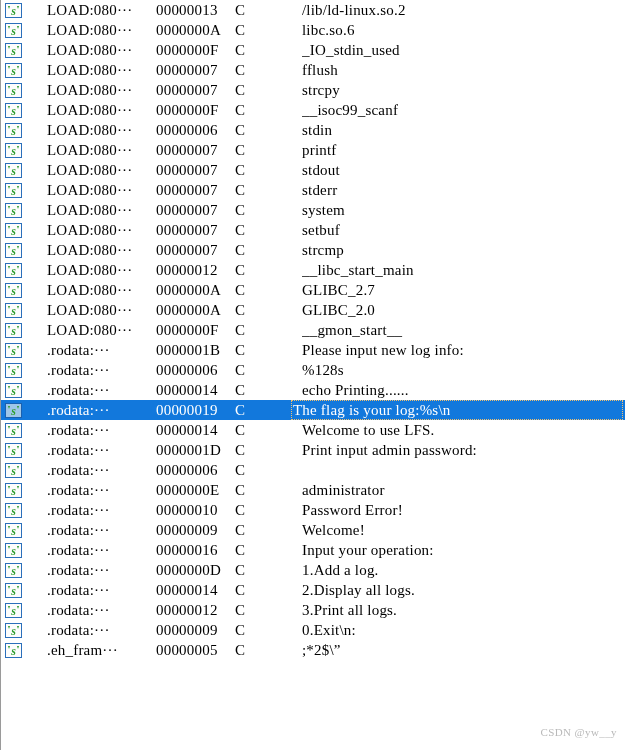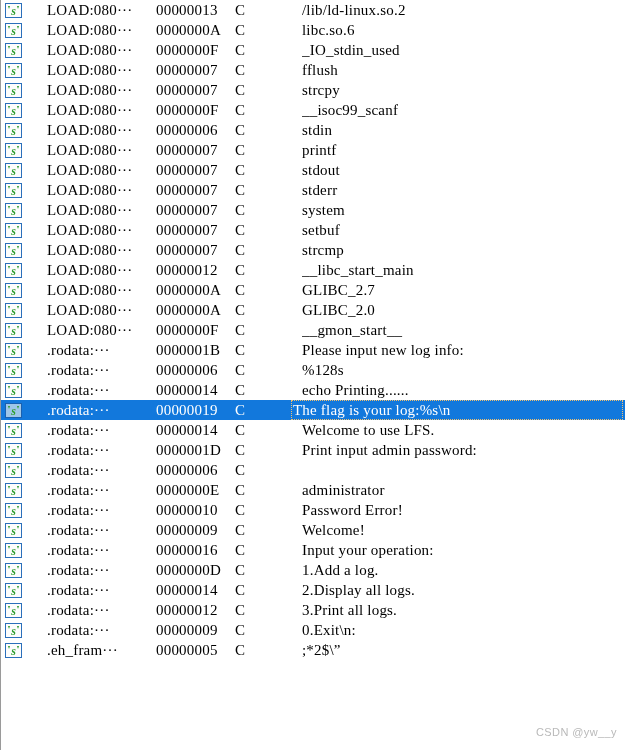--- a/index.html
+++ b/index.html
@@ -100,21 +100,21 @@
 
   .mono-txt {
     font-family: "Liberation Serif", "DejaVu Serif", serif;
     letter-spacing: 0.2px;
   }
 
   #watermark {
     position: absolute;
     right: 8px;
     top: 726px;
-    font-family: Liberation Sans, sans-serif;
+    font-family: Liberation Serif, serif;
     font-size: 11px;
     color: #b9b9b9;
     letter-spacing: 0.4px;
     user-select: none;
   }
 </style>
 </head>
 <body>
 
 <div id="strings-window">

